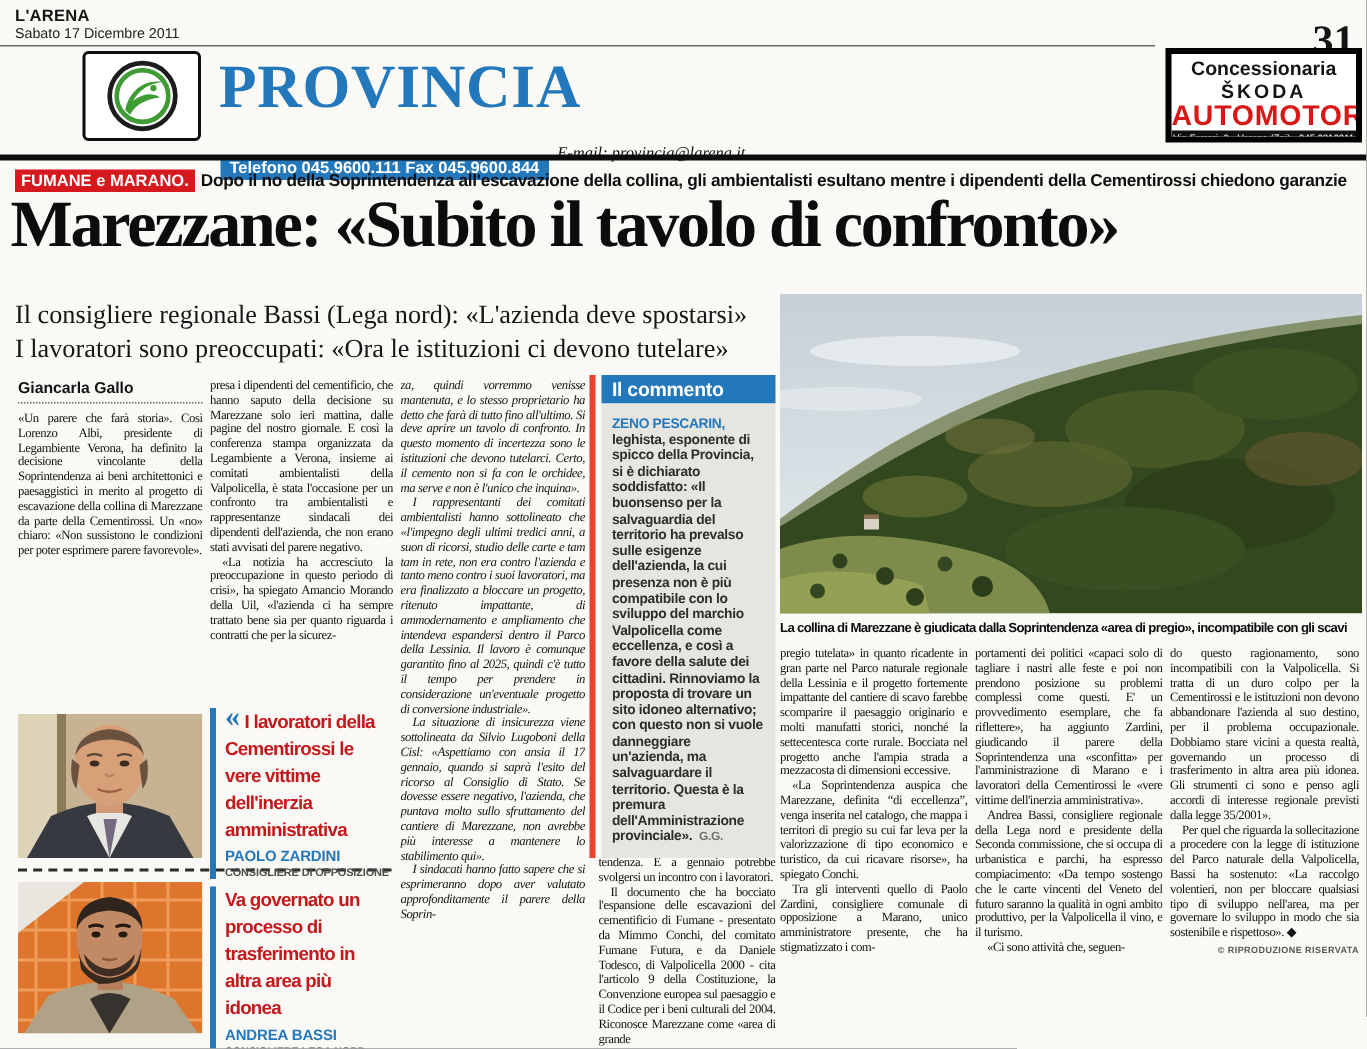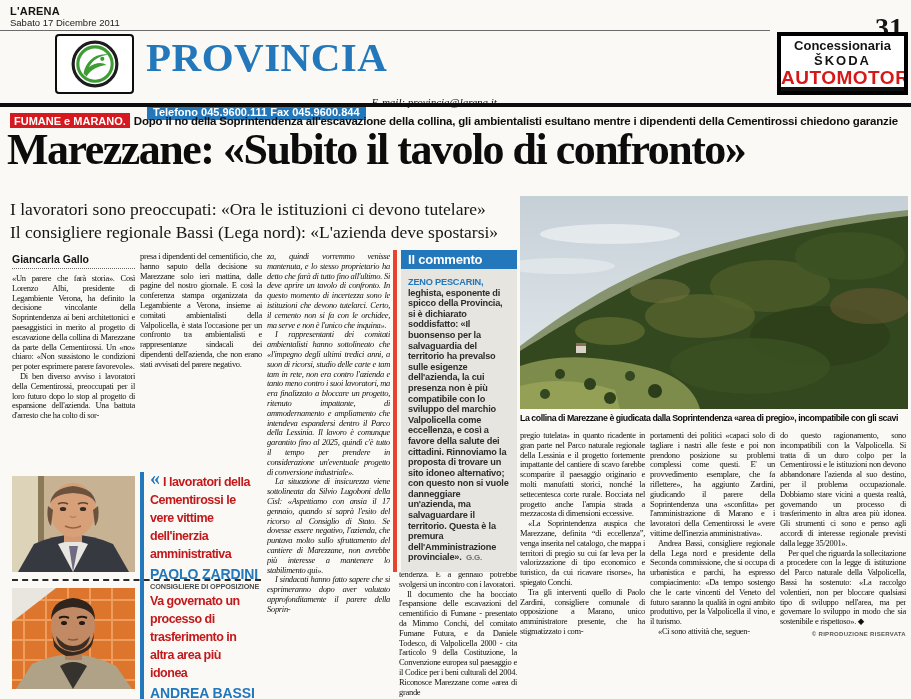--- a/index.html
+++ b/index.html
@@ -85,21 +85,21 @@
   #portrait-bassi   { left:12px; top:588px; width:123px; height:101px; }
   .dashed-sep { position:absolute; left:12px; top:579px; width:249px; border-top:2px dashed #2b2b2b; }
 
   .quote { position:absolute; width:121px; }
   #quote1 { left:140px; top:472px; }
   #quote2 { left:140px; top:591px; }
   .quote-inner { border-left:4px solid #2377bb; padding-left:6px; }
   .qmark { float:left; color:#2377bb; font-family:"Liberation Serif",serif; font-weight:bold;
            font-size:20px; line-height:13px; margin-right:3px; }
   .qtext { font-weight:bold; font-size:12.5px; line-height:14.5px; letter-spacing:-.5px; color:#c3191c; }
-  .qname { font-weight:bold; font-size:14px; color:#2377bb; margin-top:4px; letter-spacing:-.1px; }
+  .qname { font-weight:bold; font-size:10px; color:#2377bb; margin-top:4px; letter-spacing:-.1px; }
   .qrole { font-weight:bold; font-size:7.3px; color:#4d4d4d; letter-spacing:-.1px; }
 </style>
 </head>
 <body>
 
 <div id="page">
 
   <div class="paper-name">L'ARENA</div>
   <div class="paper-date">Sabato 17 Dicembre 2011</div>
   <div class="page-number">31</div>
@@ -129,22 +129,22 @@
 
   <div class="black-rule"></div>
 
   <div class="kicker">
     <span class="kicker-tag">FUMANE e MARANO.</span>
     <span class="kicker-text">Dopo il no della Soprintendenza all'escavazione della collina, gli ambientalisti esultano mentre i dipendenti della Cementirossi chiedono garanzie</span>
   </div>
 
   <h1 class="headline">Marezzane: «Subito il tavolo di confronto»</h1>
   <div class="deck">
+    <div>Il consigliere regionale Bassi (Lega nord): «L'azienda deve spostarsi»</div>
     <div>I lavoratori sono preoccupati: «Ora le istituzioni ci devono tutelare»</div>
-    <div>Il consigliere regionale Bassi (Lega nord): «L'azienda deve spostarsi»</div>
   </div>
 
   <div class="main-photo">
     <svg width="388" height="213" viewBox="0 0 388 213" preserveAspectRatio="none">
       <defs>
         <linearGradient id="sky" x1="0" y1="0" x2="0" y2="1">
           <stop offset="0" stop-color="#c6d0d7"></stop>
             <stop offset="1" stop-color="#e6ecef"></stop>
         </linearGradient>
       </defs>
@@ -173,24 +173,24 @@
       <rect x="56" y="147" width="10" height="3" fill="#8a6f55"></rect>
     </svg>
   </div>
   <div class="photo-caption">La collina di Marezzane è giudicata dalla Soprintendenza «area di pregio», incompatibile con gli scavi</div>
 
   <div class="byline">Giancarla Gallo</div>
   <div class="byline-rule"></div>
 
   <div class="col" id="col1">
     <p>«Un parere che farà storia». Così Lorenzo Albi, presidente di Legambiente Verona, ha definito la decisione vincolante della Soprintendenza ai beni architettonici e paesaggistici in merito al progetto di escavazione della collina di Marezzane da parte della Cementirossi. Un «no» chiaro: «Non sussistono le condizioni per poter esprimere parere favorevole».</p>
-    <p class="ind">Di ben diverso avviso i lavoratori della Cementirossi, preoccupati per il loro futuro dopo lo stop al progetto di espansione dell'azienda. Una battuta d'arresto che ha colto di sor-</p>
   </div>
   <div class="col" id="col2">
     <p>presa i dipendenti del cementificio, che hanno saputo della decisione su Marezzane solo ieri mattina, dalle pagine del nostro giornale. E così la conferenza stampa organizzata da Legambiente a Verona, insieme ai comitati ambientalisti della Valpolicella, è stata l'occasione per un confronto tra ambientalisti e rappresentanze sindacali dei dipendenti dell'azienda, che non erano stati avvisati del parere negativo.</p>
+    <p class="ind">«La notizia ha accresciuto la preoccupazione in questo periodo di crisi», ha spiegato Amancio Morando della Uil, «l'azienda ci ha sempre trattato bene sia per quanto riguarda i contratti che per la sicurez-</p>
   </div>
   <div class="col" id="col3">
     <p>za, quindi vorremmo venisse mantenuta, e lo stesso proprietario ha detto che farà di tutto fino all'ultimo. Si deve aprire un tavolo di confronto. In questo momento di incertezza sono le istituzioni che devono tutelarci. Certo, il cemento non si fa con le orchidee, ma serve e non è l'unico che inquina».</p>
     <p class="ind">I rappresentanti dei comitati ambientalisti hanno sottolineato che «l'impegno degli ultimi tredici anni, a suon di ricorsi, studio delle carte e tam tam in rete, non era contro l'azienda e tanto meno contro i suoi lavoratori, ma era finalizzato a bloccare un progetto, ritenuto impattante, di ammodernamento e ampliamento che intendeva espandersi dentro il Parco della Lessinia. Il lavoro è comunque garantito fino al 2025, quindi c'è tutto il tempo per prendere in considerazione un'eventuale progetto di conversione industriale».</p>
     <p class="ind">La situazione di insicurezza viene sottolineata da Silvio Lugoboni della Cisl: «Aspettiamo con ansia il 17 gennaio, quando si saprà l'esito del ricorso al Consiglio di Stato. Se dovesse essere negativo, l'azienda, che puntava molto sullo sfruttamento del cantiere di Marezzane, non avrebbe più interesse a mantenere lo stabilimento qui».</p>
     <p class="ind">I sindacati hanno fatto sapere che si esprimeranno dopo aver valutato approfonditamente il parere della Soprin-</p>
   </div>
   <div class="col" id="col4">
     <p>tendenza. E a gennaio potrebbe svolgersi un incontro con i lavoratori.</p>
     <p class="ind">Il documento che ha bocciato l'espansione delle escavazioni del cementificio di Fumane - presentato da Mimmo Conchi, del comitato Fumane Futura, e da Daniele Todesco, di Valpolicella 2000 - cita l'articolo 9 della Costituzione, la Convenzione europea sul paesaggio e il Codice per i beni culturali del 2004. Riconosce Marezzane come «area di grande</p>

